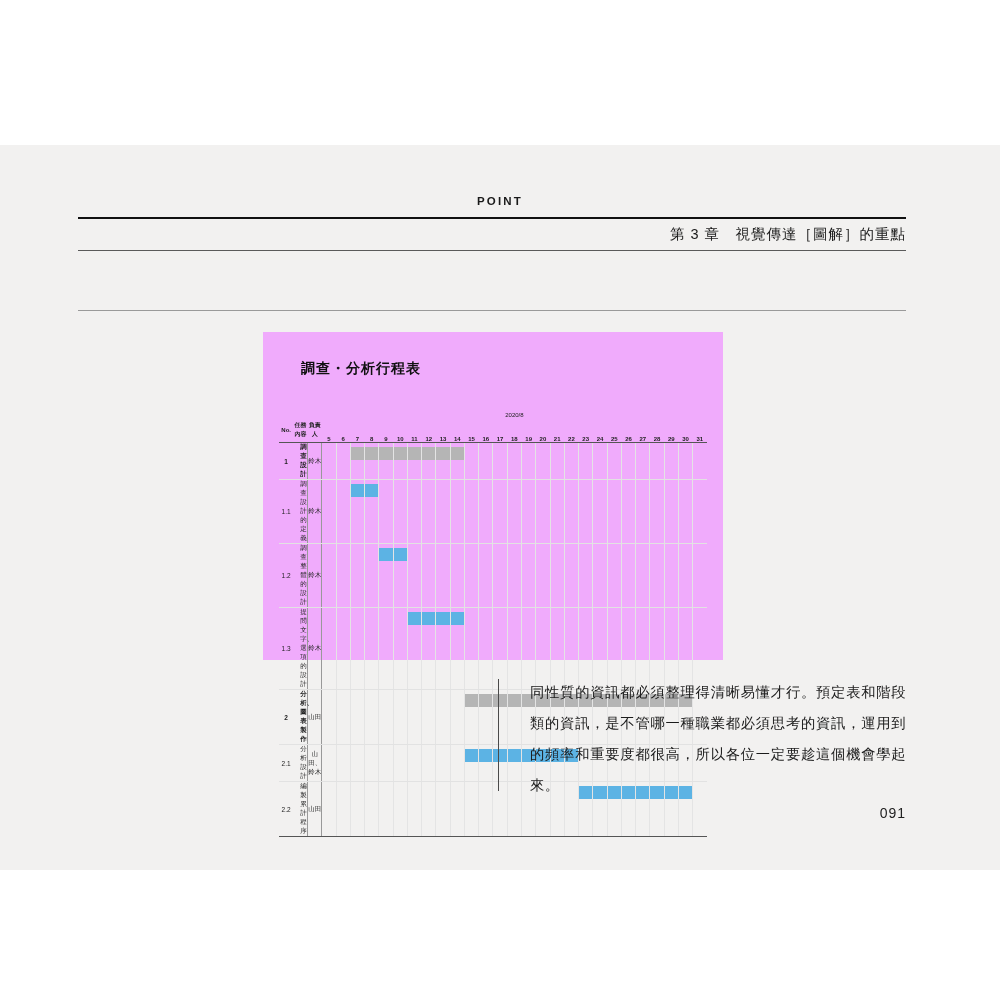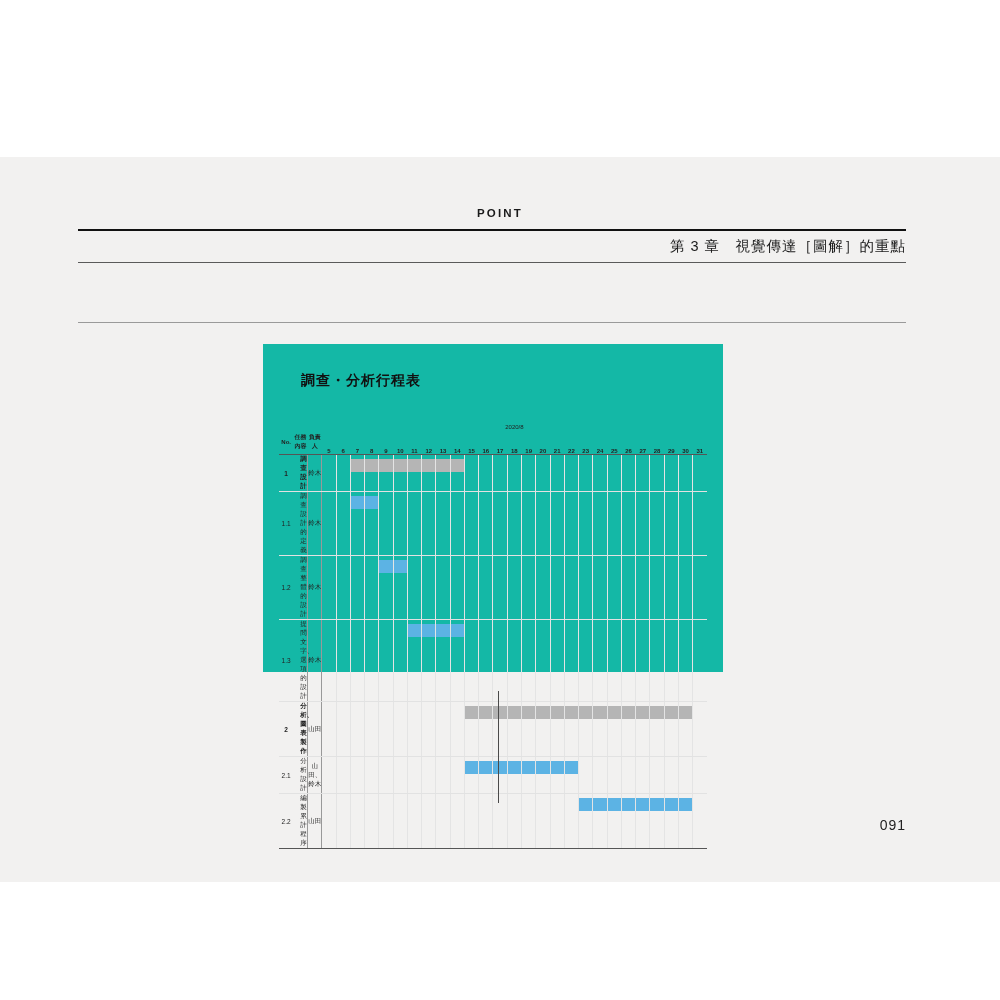--- a/index.html
+++ b/index.html
@@ -13,21 +13,20 @@
     font-family: "Liberation Sans", sans-serif;
     overflow: hidden;
   }
   .page {
     position: absolute;
     left: 0;
     top: 145px;
     width: 1000px;
     height: 725px;
     background: #f2f1f0;
-    margin-top: 12px;
   }
   .content {
     position: absolute;
     left: 78px;
     top: 0;
     width: 844px;
     height: 725px;
   }
 
   
@@ -89,21 +88,21 @@
     background: #9a9a9a;
   }
 
   
   .figure {
     position: absolute;
     left: 185px;
     top: 187px;
     width: 460px;
     height: 328px;
-    background: #14b8a6;
+    background: #f0abfc;
   }
   .fig-title {
     position: absolute;
     left: 38px;
     top: 28px;
     font-size: 14px;
     font-weight: bold;
     color: #111111;
     letter-spacing: 1px;
   }
@@ -582,17 +581,18 @@
                 </td>
                 <td class="day" style="border-bottom: 1px solid rgb(85, 85, 85);"></td>
               </tr>
             </tbody>
         </table>
       </div>
     </div>
 
     <div class="body-cols">
       <div class="col-divider"></div>
+      <div class="col col-right">同性質的資訊都必須整理得清晰易懂才行。預定表和階段類的資訊，是不管哪一種職業都必須思考的資訊，運用到的頻率和重要度都很高，所以各位一定要趁這個機會學起來。</div>
     </div>
 
     <div class="pageno">091</div>
   </div>
 </div>
 
 </body></html>

